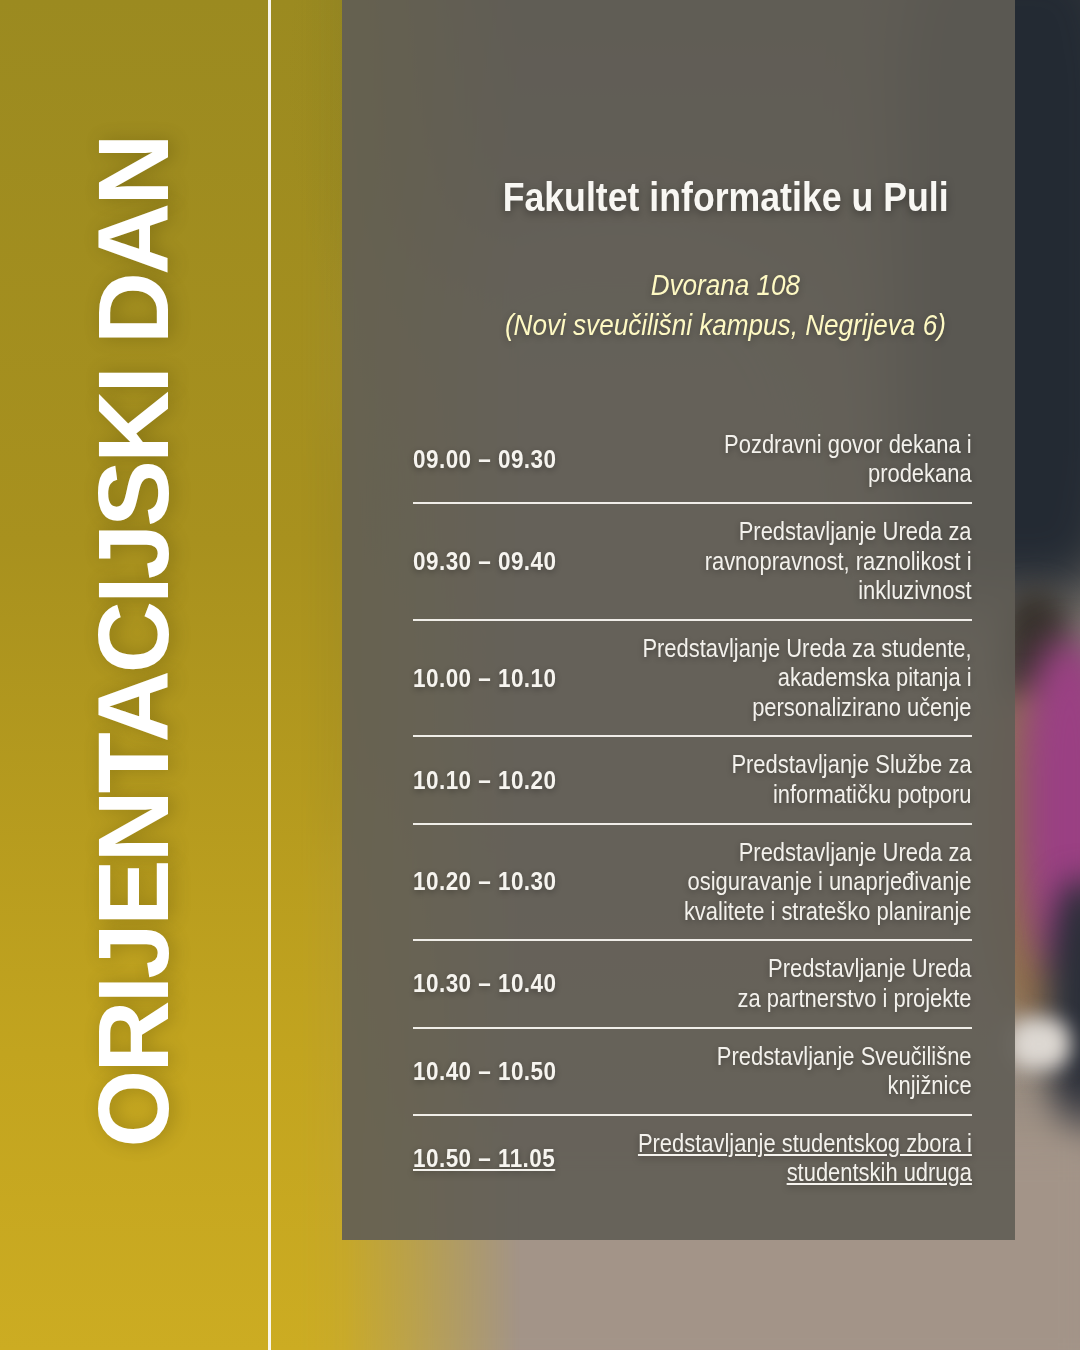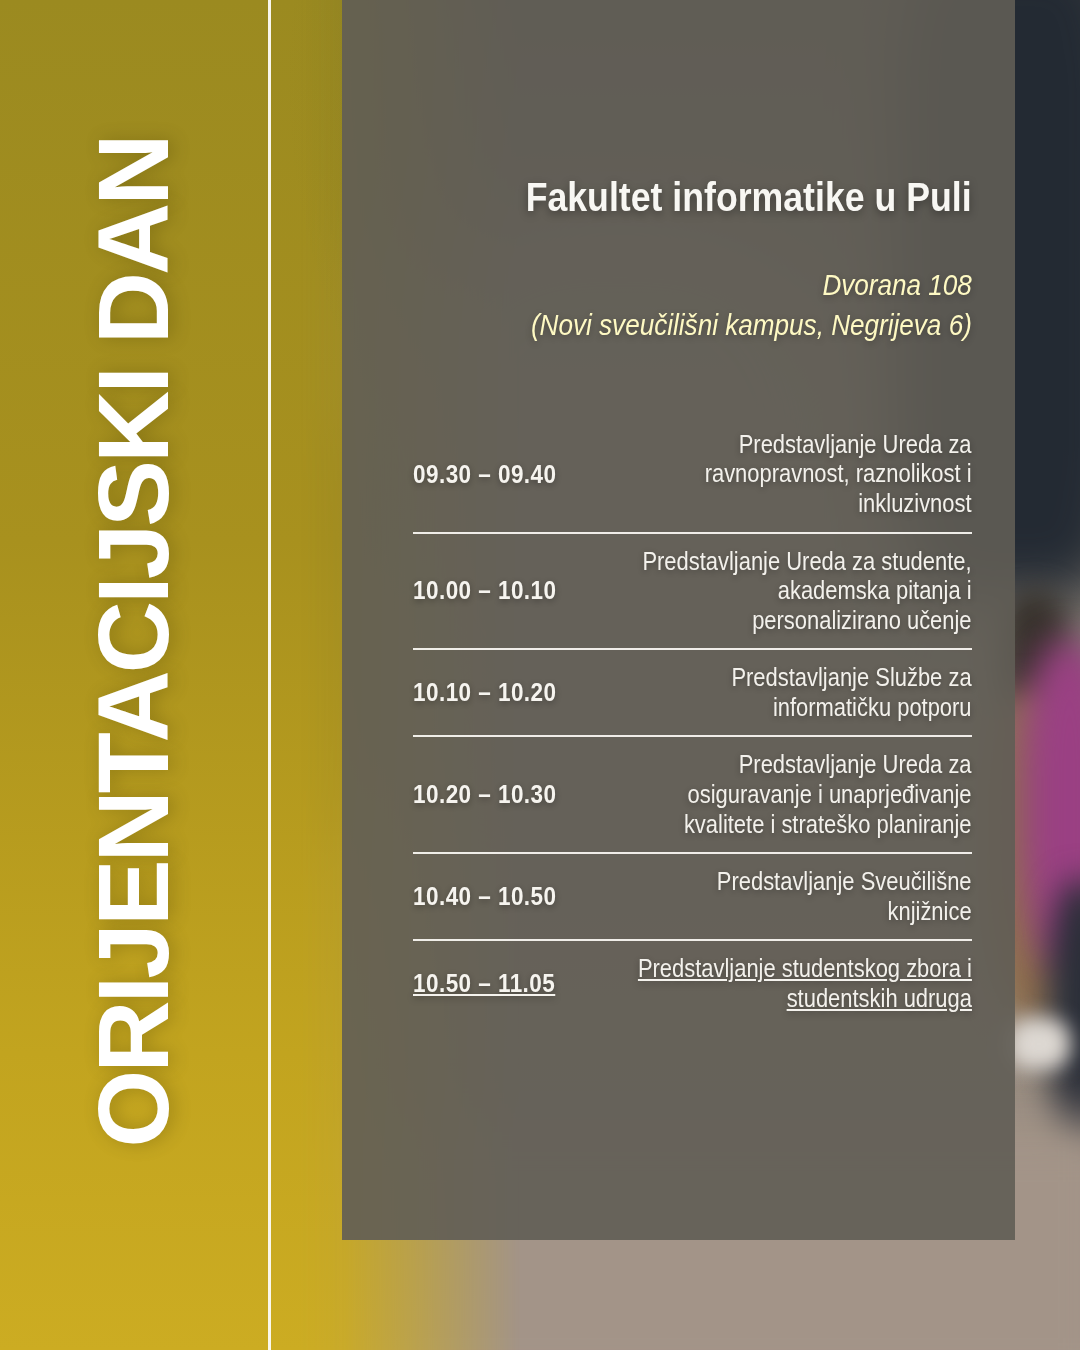--- a/index.html
+++ b/index.html
@@ -53,21 +53,21 @@
     text-shadow:0 4px 18px rgba(70,58,0,0.30);
   }
   
   .panel{
     position:absolute;left:342px;top:0;width:673px;height:1240px;
     background:var(--panel);
     box-sizing:border-box;
     padding:0 43px 0 71px;
     color:var(--ink);
   }
-  .panel-header{text-align:right;}
+  .panel-header{text-align:center;}
   .faculty-title{
     margin:176px 0 0;line-height:1.05;
     font-size:41px;font-weight:700;color:#f8f7f3;
     text-shadow:0 3px 9px rgba(0,0,0,0.35);
   }
   .venue{
     margin:46px 0 0;
     font-size:30px;font-style:italic;font-weight:400;line-height:1.33;
     white-space:pre-line;color:#fef9c3;
     text-shadow:0 2px 8px rgba(0,0,0,0.3);
@@ -122,20 +122,24 @@
   <section class="panel">
 
     <header class="panel-header">
       <h2 class="faculty-title"><span class="cx-r">Fakultet informatike u Puli</span></h2>
       <p class="venue"><span class="cx-r">Dvorana 108
 (Novi sveučilišni kampus, Negrijeva 6)</span></p>
     </header>
 
     <div class="schedule">
 
+      <div class="row">
+        <span class="time">09.00 – 09.30</span>
+        <span class="event">Pozdravni govor dekana i prodekana</span>
+      </div>
 
       <div class="row">
         <span class="time">09.30 – 09.40</span>
         <span class="event">Predstavljanje Ureda za
 ravnopravnost, raznolikost i inkluzivnost</span>
       </div>
 
 
 
       <div class="row">
@@ -150,20 +154,25 @@
 informatičku potporu</span>
       </div>
 
       <div class="row">
         <span class="time">10.20 – 10.30</span>
         <span class="event">Predstavljanje Ureda za
 osiguravanje i unaprjeđivanje
 kvalitete i strateško planiranje</span>
       </div>
 
+      <div class="row">
+        <span class="time">10.30 – 10.40</span>
+        <span class="event">Predstavljanje Ureda
+za partnerstvo i projekte</span>
+      </div>
 
       <div class="row">
         <span class="time">10.40 – 10.50</span>
         <span class="event">Predstavljanje Sveučilišne knjižnice</span>
       </div>
 
       <div class="row">
         <span class="time">10.50 – 11.05</span>
         <span class="event">Predstavljanje studentskog zbora i
 studentskih udruga</span>

